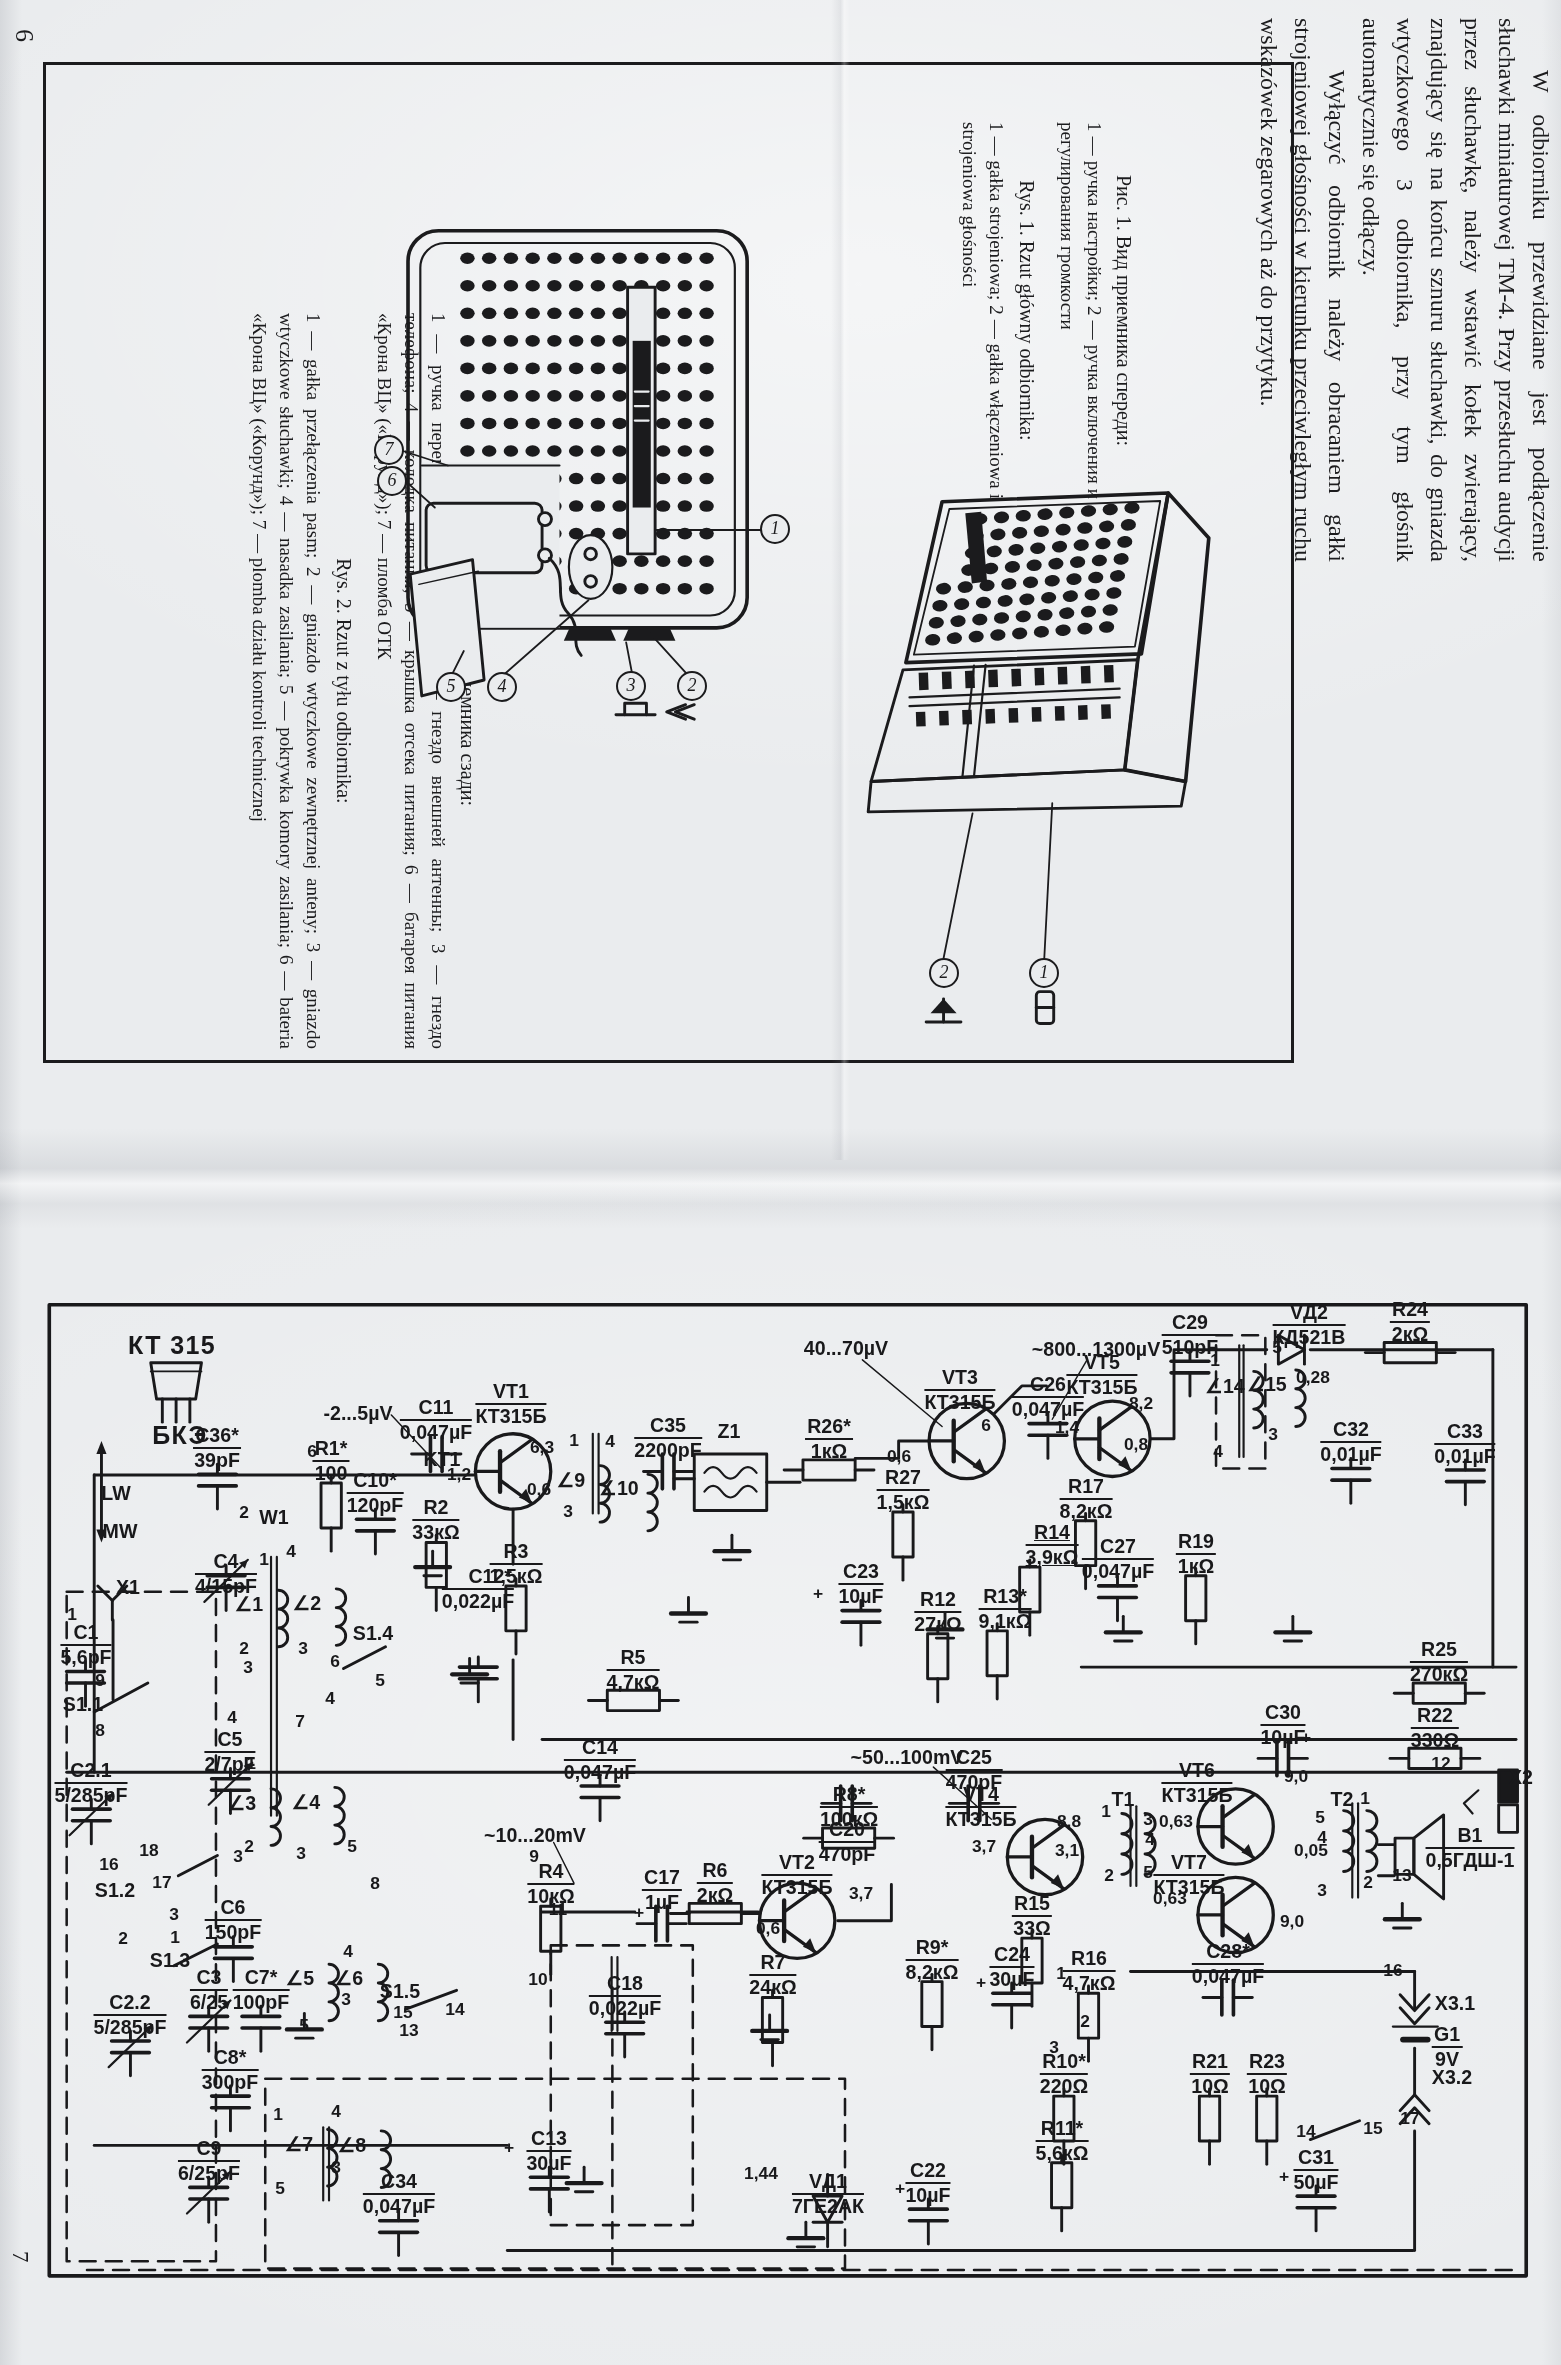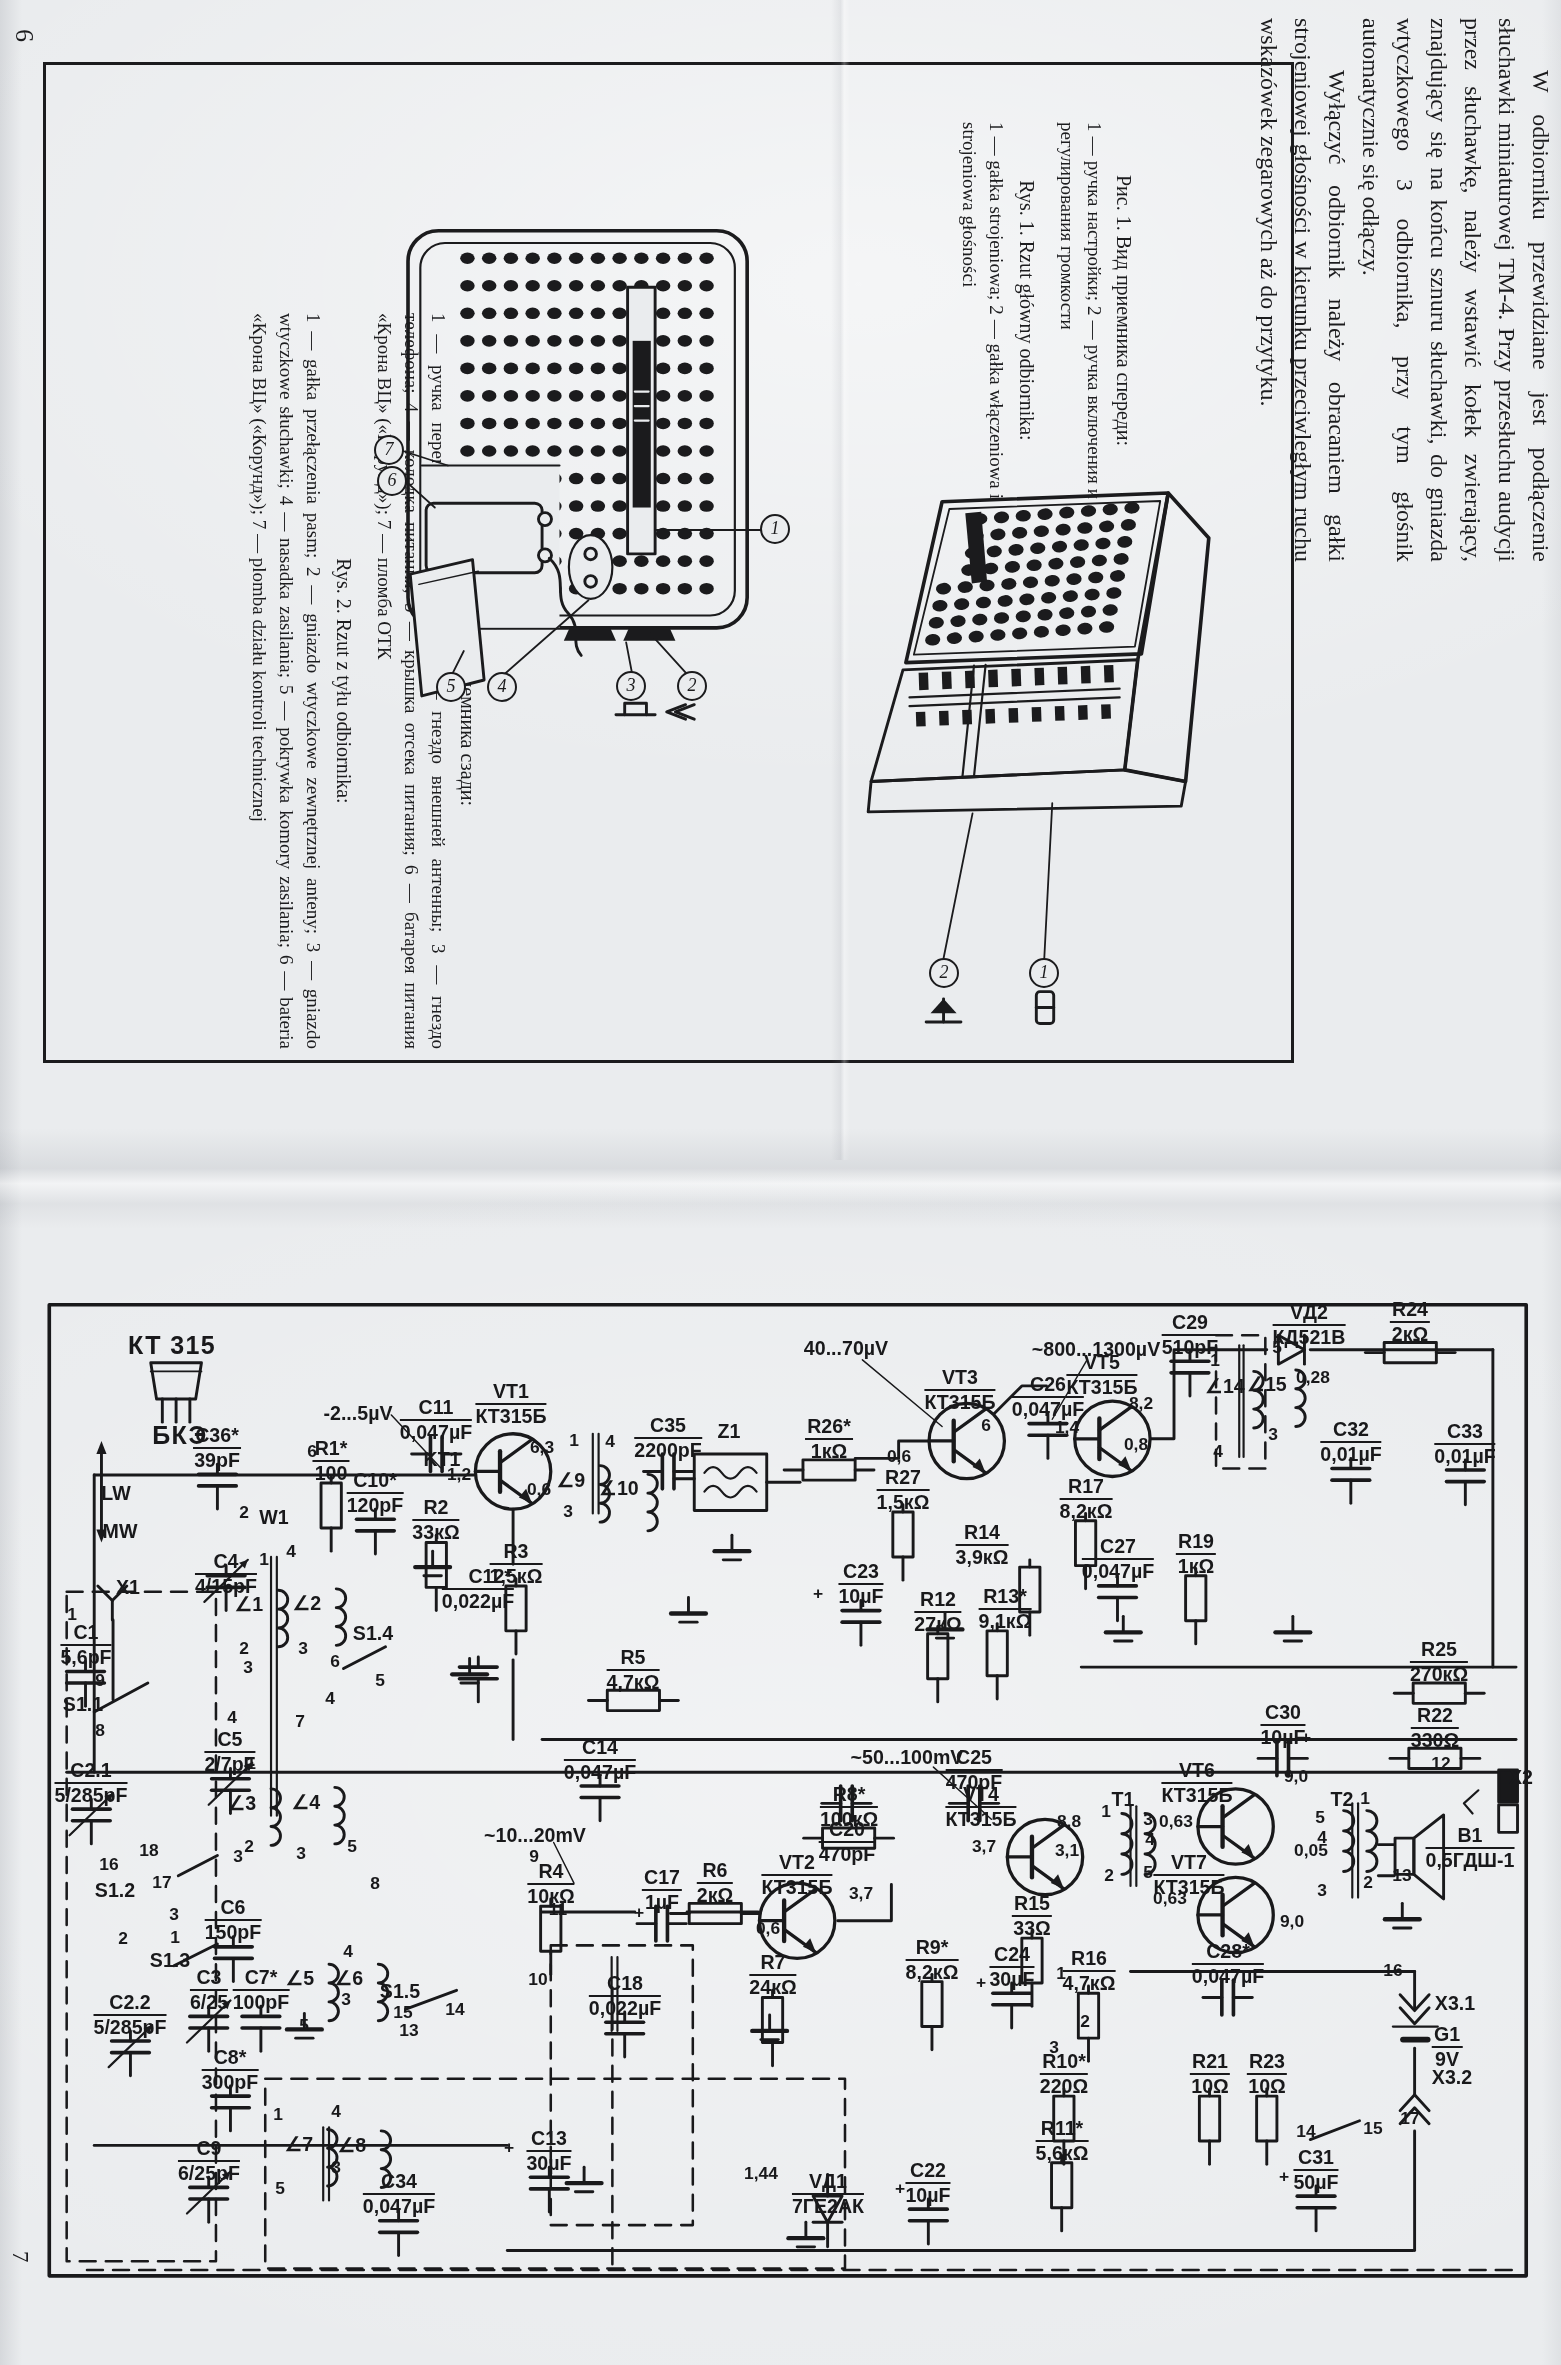--- a/index.html
+++ b/index.html
@@ -1083,21 +1083,21 @@
       <span class="vl">8,2кΩ</span>
     </div>
     <div class="sl" style="left: 1118px; top: 1536px;">
       <span class="nm">C27</span>
       <span class="vl">0,047µF</span>
     </div>
     <div class="sl" style="left: 1196px; top: 1531px;">
       <span class="nm">R19</span>
       <span class="vl">1кΩ</span>
     </div>
-    <div class="sl" style="left: 982px; top: 1522px;">
+    <div class="sl" style="left: 1052px; top: 1522px; text-decoration: underline;">
       <span class="nm">R14</span>
       <span class="vl">3,9кΩ</span>
     </div>
     <div class="sl" style="left: 861px; top: 1561px;">
       <span class="nm">C23</span>
       <span class="vl">10µF</span>
     </div>
     <div class="sl pin" style="left: 818px; top: 1584px;">+</div>
     <div class="sl" style="left: 938px; top: 1589px;">
       <span class="nm">R12</span>

